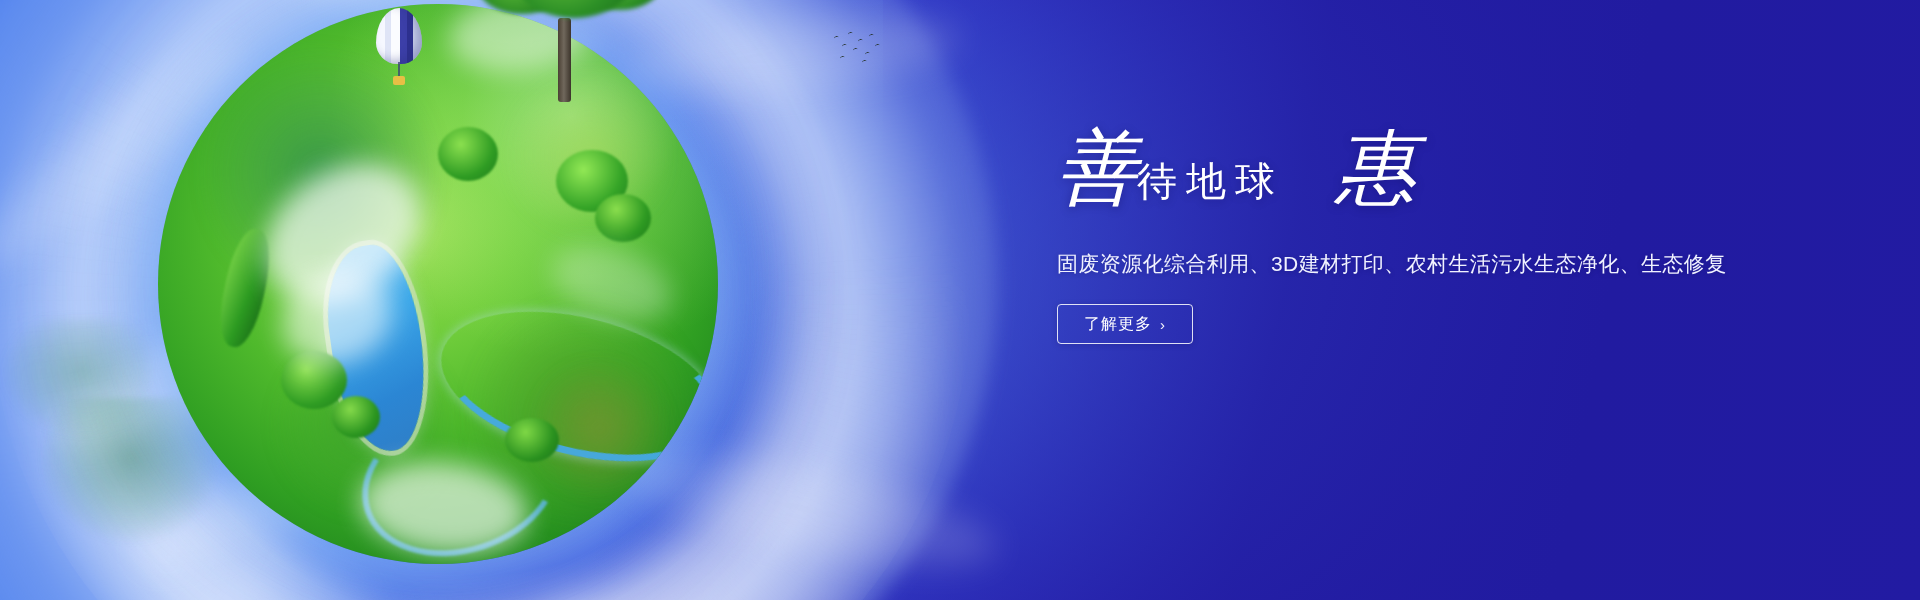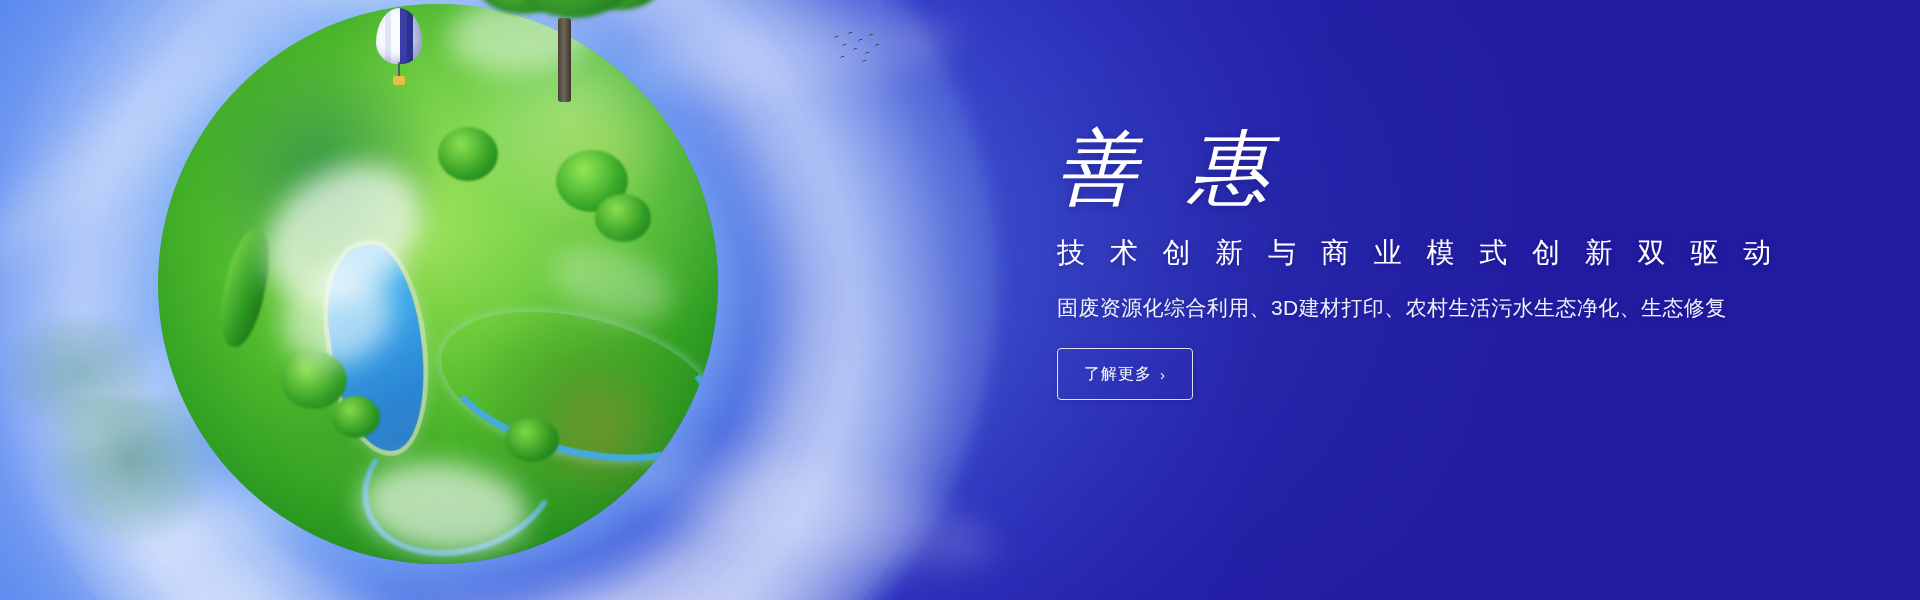--- a/index.html
+++ b/index.html
@@ -300,21 +300,21 @@
     white-space:nowrap;
     text-shadow:0 1px 5px rgba(12,10,80,.3);
   }
   .cta{
     display:inline-flex;
     align-items:center;
     justify-content:center;
     gap:8px;
     margin-top:26px;
     padding:0 26px;
-    height:52px;
+    height:40px;
     min-width:118px;
     border:1px solid rgba(255,255,255,.85);
     border-radius:4px;
     color:#fff;
     font-size:16px;
     letter-spacing:1px;
     background:transparent;
     cursor:pointer;
     box-shadow:0 1px 6px rgba(10,8,70,.18);
   }
@@ -397,28 +397,28 @@
       <div class="bird" style="left:6px;  top:26px;"></div>
       <div class="bird" style="left:28px; top:30px;"></div>
     </div>
   </div>
 
   <div class="copy">
 
     <div class="headline">
       <span class="hl-part">
         <span class="hl-big">善</span>
+        <span class="hl-small">待地球</span>
       </span>
       <span class="hl-gap"></span>
       <span class="hl-part">
         <span class="hl-big">惠</span>
       </span>
     </div>
 
-    <div class="subhead">技 术 创 新 与 商 业 模 式 创 新 双 驱 动</div>
 
     <div class="desc">固废资源化综合利用、3D建材打印、农村生活污水生态净化、生态修复</div>
 
     <button class="cta">
       <span>了解更多</span>
       <span class="chev">›</span>
     </button>
 
   </div>
 </div>

